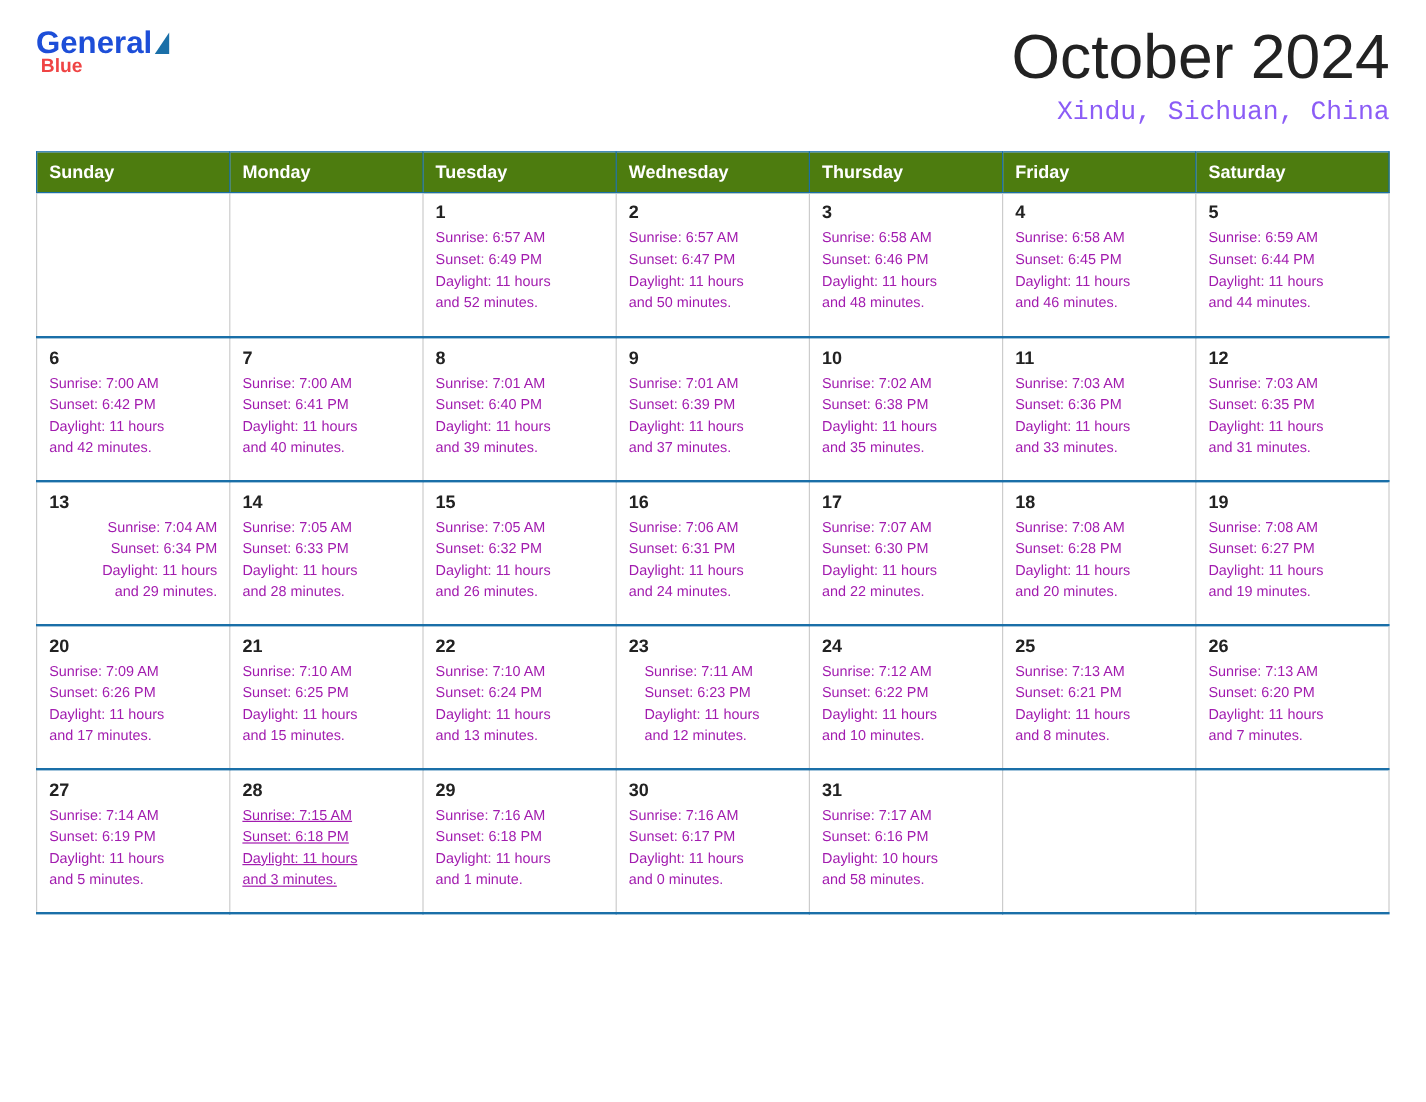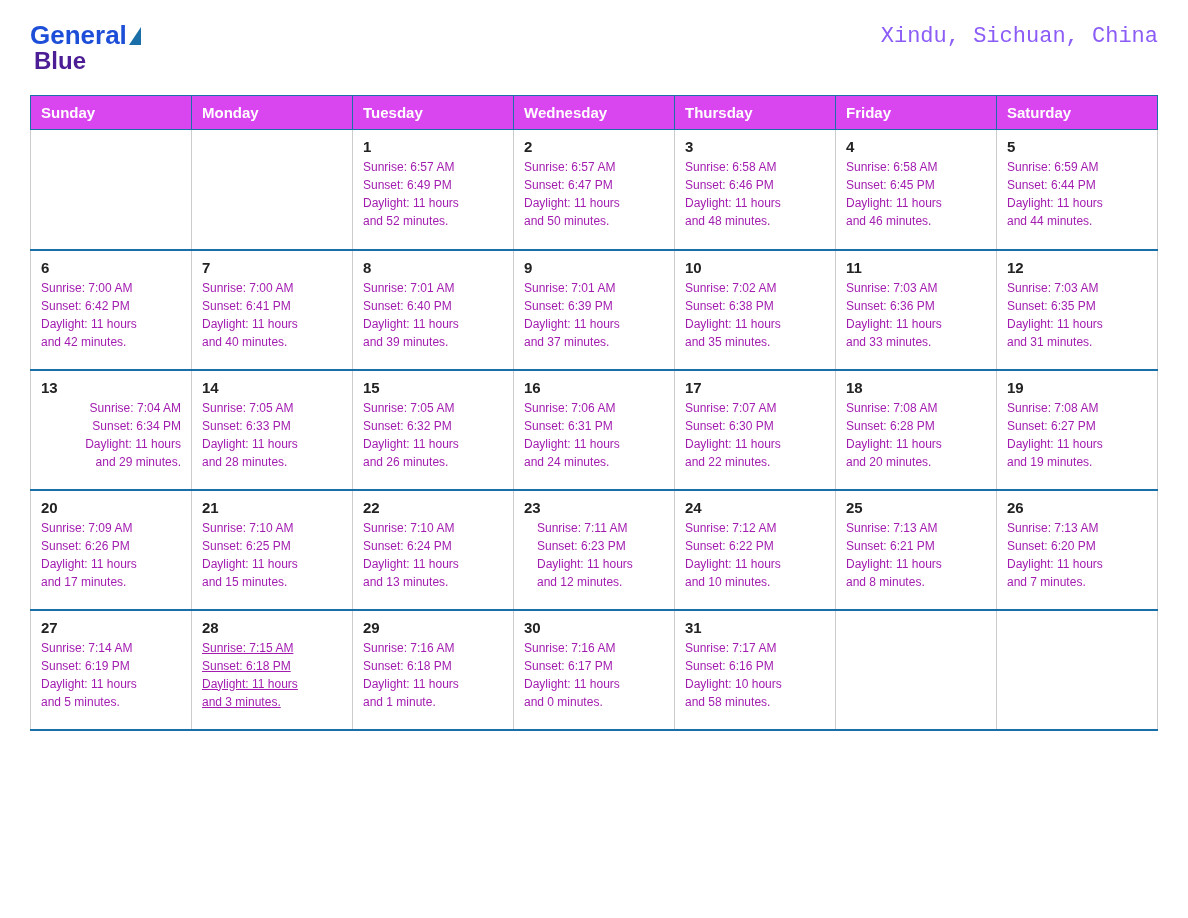--- a/index.html
+++ b/index.html
@@ -34,22 +34,22 @@
     .logo-triangle {
       width: 0;
       height: 0;
       border-left: 12px solid transparent;
       border-bottom: 18px solid #1a6fa8;
       display: inline-block;
       margin-left: 2px;
       vertical-align: middle;
     }
     .logo-blue-label {
-      color: #4c1d95;
-      font-size: 24px;
+      color: #ef4444;
+      font-size: 16px;
       font-weight: bold;
       margin-top: -4px;
       margin-left: 4px;
     }
     .title-area {
       text-align: right;
     }
     .month-title {
       font-size: 52px;
       font-weight: normal;
@@ -61,21 +61,21 @@
       color: #8b5cf6;
       margin-top: 4px;
       font-family: Liberation Mono, monospace;
     }
     table {
       width: 100%;
       border-collapse: collapse;
       table-layout: fixed;
     }
     thead tr th {
-      background-color: #d946ef;
+      background-color: #4d7c0f;
       color: #fff;
       font-size: 15px;
       font-weight: bold;
       padding: 8px 10px;
       text-align: left;
       border: 1px solid #1a6fa8;
     }
     tbody tr td {
       vertical-align: top;
       padding: 8px 10px;
@@ -109,20 +109,21 @@
 
 <div class="header">
   <div class="logo">
     <div class="logo-text">
       <span class="logo-general">General</span>
       <span class="logo-triangle"></span>
     </div>
     <span class="logo-blue-label">Blue</span>
   </div>
   <div class="title-area">
+    <div class="month-title">October 2024</div>
     <div class="location">Xindu, Sichuan, China</div>
   </div>
 </div>
 
 <table>
   <thead>
     <tr>
     <th>Sunday</th>
         <th>Monday</th>
         <th>Tuesday</th>

